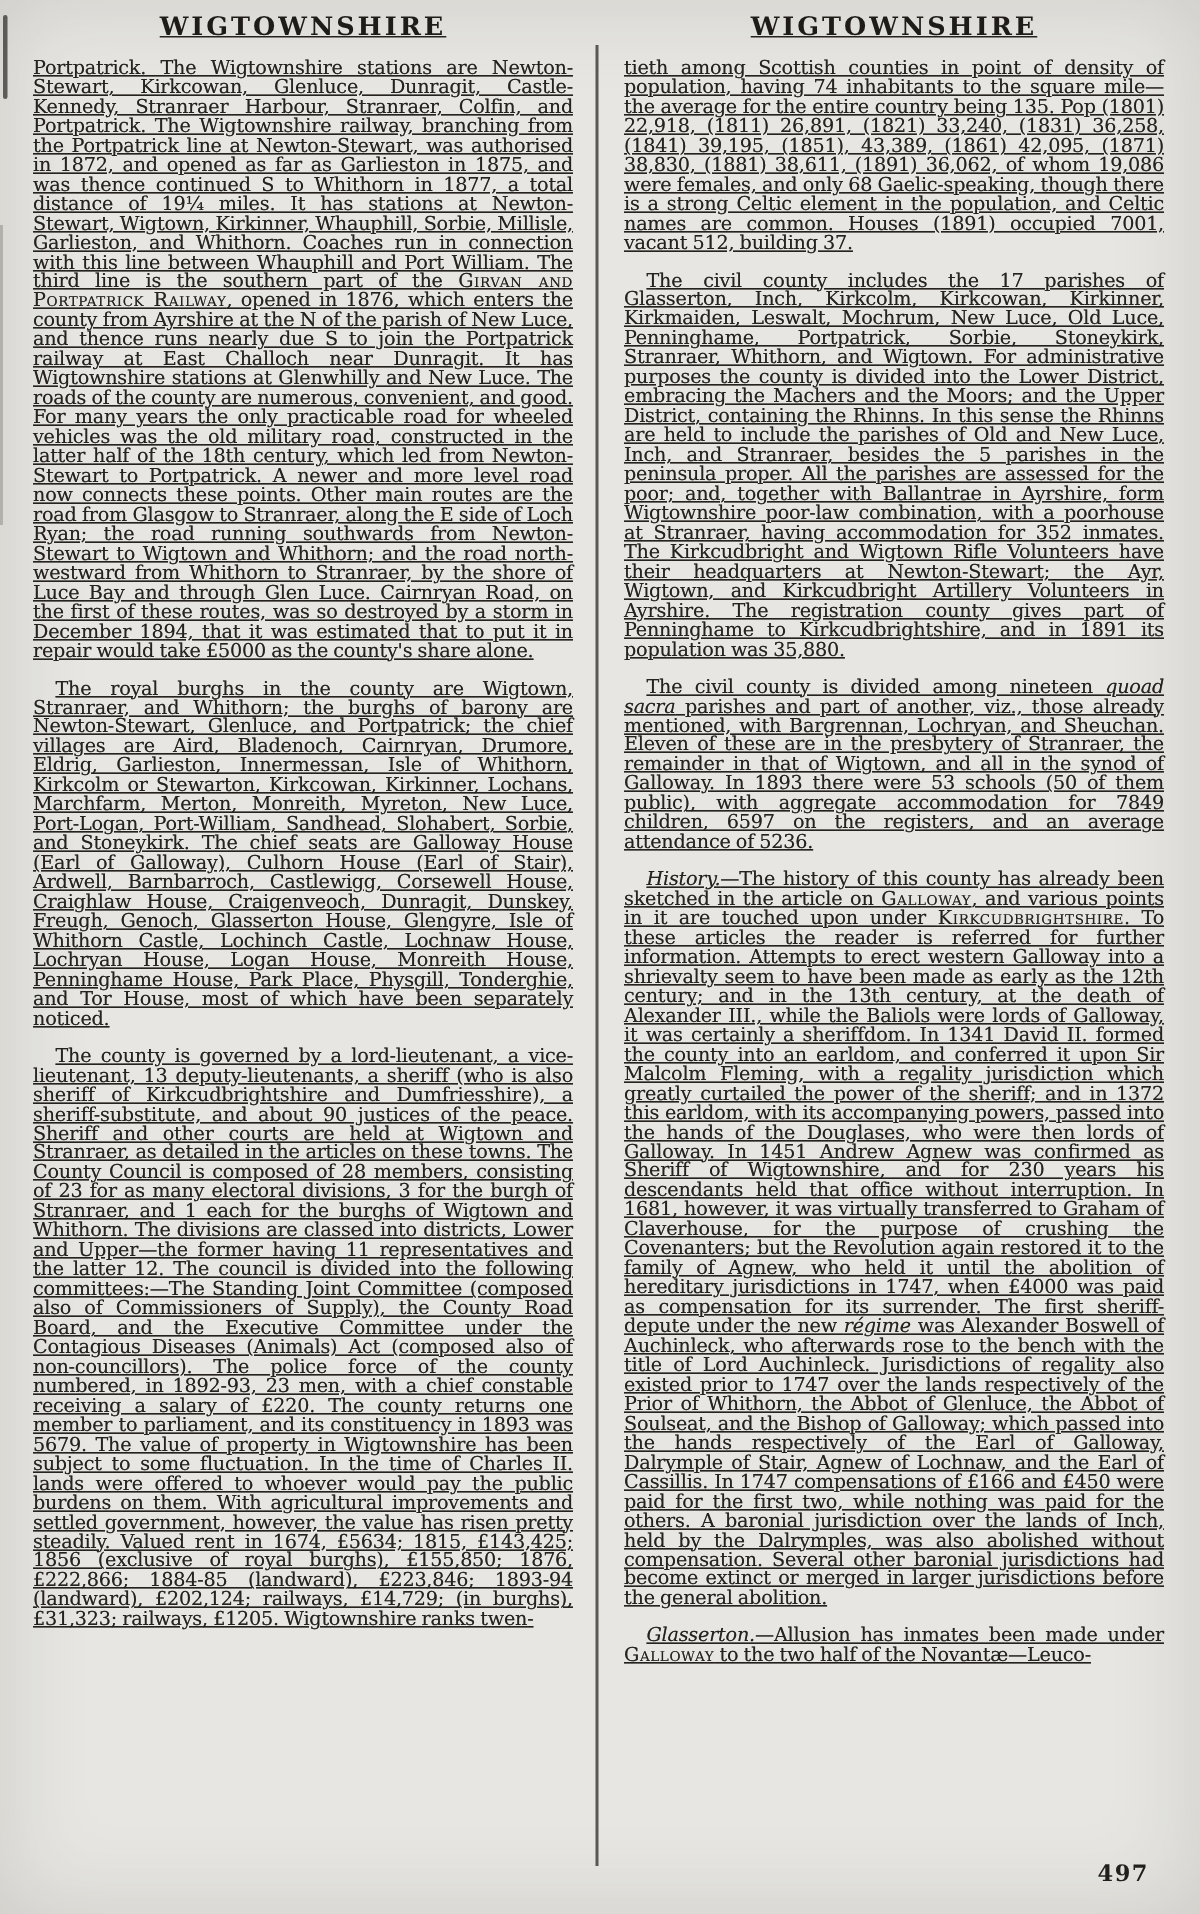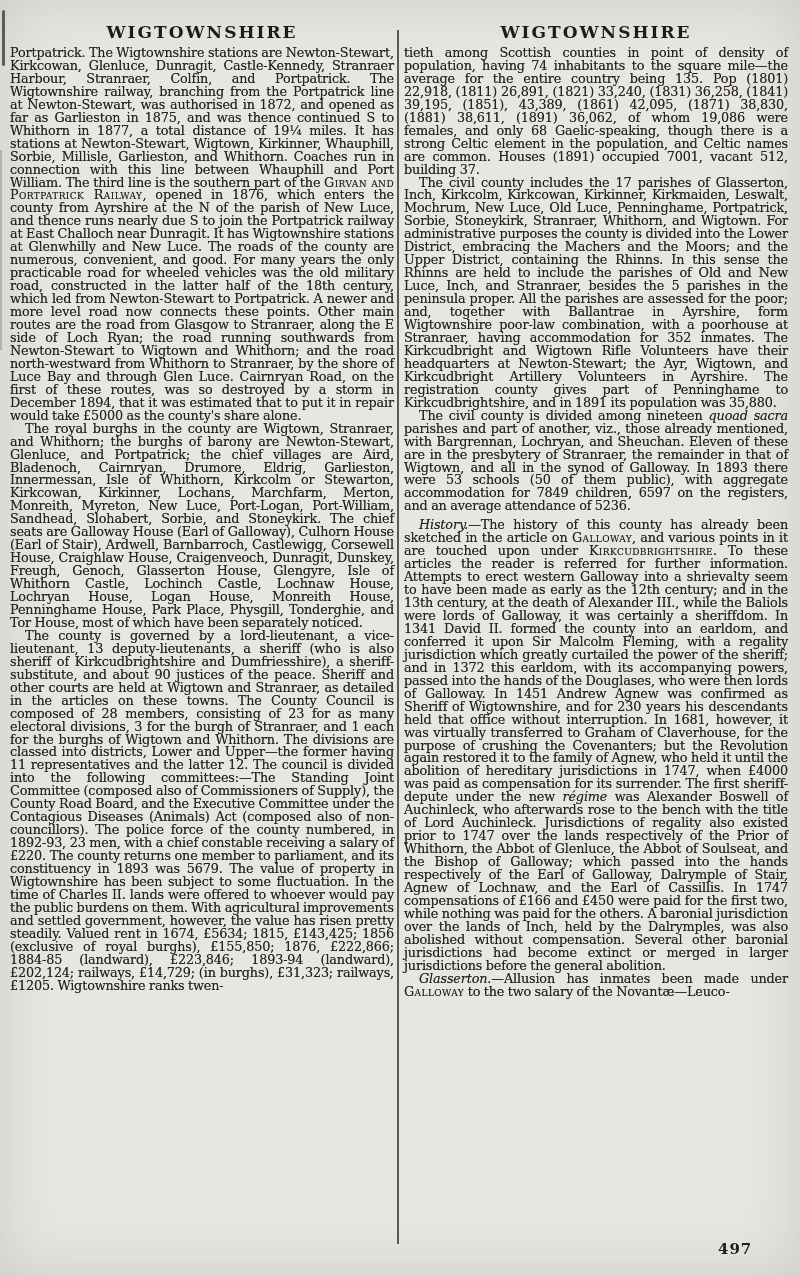--- a/index.html
+++ b/index.html
@@ -12,22 +12,23 @@
   .page{
     position:relative;
     width:800px;height:1276px;
     margin:0 auto;
     background:var(--paper);
     color:var(--ink);
     overflow:hidden;
     box-shadow:inset 0 0 60px rgba(90,85,75,.18);
   }
   .col{
-    position:absolute;top:20px;
+    position:absolute;top:6px;
     width:384px;
+    text-decoration:underline;
   }
   .col-left{left:10px;}
   .col-right{left:404px;}
   .running-head{
     margin:2px 0 5px 0;
     text-align:center;
     font-size:17px;
     font-weight:bold;
     letter-spacing:2px;
     color:#1f1c18;
@@ -35,21 +36,21 @@
   .body-text{
     text-align:justify;
     font-size:12.8px;
     line-height:12.95px;
     letter-spacing:-0.15px;
     word-spacing:-0.4px;
     hyphens:auto;
     -webkit-hyphens:auto;
     text-shadow:0 0 .35px rgba(30,27,22,.55);
   }
-  .body-text p{margin:0;}
+  .body-text p{margin:12px;}
   .body-text p.indent{text-indent:15px;}
   .body-text p.gap{margin-top:6px;}
   .sc{font-variant:small-caps;letter-spacing:.4px;}
   .i{font-style:italic;}
   .divider{
     position:absolute;
     left:397px;top:30px;
     width:2px;height:1214px;
     background:var(--divider);
     opacity:.85;
@@ -66,21 +67,21 @@
     position:absolute;
     left:0;top:150px;
     width:2px;height:200px;
     background:#55524d;
     opacity:.3;
   }
   .page-number{
     position:absolute;
     left:718px;top:1240px;
     width:48px;
-    text-align:left;
+    text-align:right;
     font-size:15px;
     font-weight:bold;
     letter-spacing:1px;
     color:#221f1b;
   }
 </style>
 </head>
 <body>
 
 <div class="page">
@@ -99,19 +100,19 @@
 
   <div class="divider"></div>
 
   <div class="col col-right">
     <h2 class="running-head">WIGTOWNSHIRE</h2>
     <div class="body-text">
         <p class=""><span>tieth among Scottish counties in point of density of population, having 74 inhabitants to the square mile—the average for the entire country being 135. Pop (1801) 22,918, (1811) 26,891, (1821) 33,240, (1831) 36,258, (1841) 39,195, (1851), 43,389, (1861) 42,095, (1871) 38,830, (1881) 38,611, (1891) 36,062, of whom 19,086 were females, and only 68 Gaelic-speaking, though there is a strong Celtic element in the population, and Celtic names are common. Houses (1891) occupied 7001, vacant 512, building 37.</span></p>
         <p class="indent"><span>The civil county includes the 17 parishes of Glasserton, Inch, Kirkcolm, Kirkcowan, Kirkinner, Kirkmaiden, Leswalt, Mochrum, New Luce, Old Luce, Penninghame, Portpatrick, Sorbie, Stoneykirk, Stranraer, Whithorn, and Wigtown. For administrative purposes the county is divided into the Lower District, embracing the Machers and the Moors; and the Upper District, containing the Rhinns. In this sense the Rhinns are held to include the parishes of Old and New Luce, Inch, and Stranraer, besides the 5 parishes in the peninsula proper. All the parishes are assessed for the poor; and, together with Ballantrae in Ayrshire, form Wigtownshire poor-law combination, with a poorhouse at Stranraer, having accommodation for 352 inmates. The Kirkcudbright and Wigtown Rifle Volunteers have their headquarters at Newton-Stewart; the Ayr, Wigtown, and Kirkcudbright Artillery Volunteers in Ayrshire. The registration county gives part of Penninghame to Kirkcudbrightshire, and in 1891 its population was 35,880.</span></p>
         <p class="indent"><span>The civil county is divided among nineteen </span><span class="i">quoad sacra</span><span> parishes and part of another, viz., those already mentioned, with Bargrennan, Lochryan, and Sheuchan. Eleven of these are in the presbytery of Stranraer, the remainder in that of Wigtown, and all in the synod of Galloway. In 1893 there were 53 schools (50 of them public), with aggregate accommodation for 7849 children, 6597 on the registers, and an average attendance of 5236.</span></p>
         <p class="indent gap"><span class="i">History.</span><span>—The history of this county has already been sketched in the article on </span><span class="sc">Galloway</span><span>, and various points in it are touched upon under </span><span class="sc">Kirkcudbrightshire</span><span>. To these articles the reader is referred for further information. Attempts to erect western Galloway into a shrievalty seem to have been made as early as the 12th century; and in the 13th century, at the death of Alexander III., while the Baliols were lords of Galloway, it was certainly a sheriffdom. In 1341 David II. formed the county into an earldom, and conferred it upon Sir Malcolm Fleming, with a regality jurisdiction which greatly curtailed the power of the sheriff; and in 1372 this earldom, with its accompanying powers, passed into the hands of the Douglases, who were then lords of Galloway. In 1451 Andrew Agnew was confirmed as Sheriff of Wigtownshire, and for 230 years his descendants held that office without interruption. In 1681, however, it was virtually transferred to Graham of Claverhouse, for the purpose of crushing the Covenanters; but the Revolution again restored it to the family of Agnew, who held it until the abolition of hereditary jurisdictions in 1747, when £4000 was paid as compensation for its surrender. The first sheriff-depute under the new </span><span class="i">régime</span><span> was Alexander Boswell of Auchinleck, who afterwards rose to the bench with the title of Lord Auchinleck. Jurisdictions of regality also existed prior to 1747 over the lands respectively of the Prior of Whithorn, the Abbot of Glenluce, the Abbot of Soulseat, and the Bishop of Galloway; which passed into the hands respectively of the Earl of Galloway, Dalrymple of Stair, Agnew of Lochnaw, and the Earl of Cassillis. In 1747 compensations of £166 and £450 were paid for the first two, while nothing was paid for the others. A baronial jurisdiction over the lands of Inch, held by the Dalrymples, was also abolished without compensation. Several other baronial jurisdictions had become extinct or merged in larger jurisdictions before the general abolition.</span></p>
-        <p class="indent"><span class="i">Glasserton.</span><span>—Allusion has inmates been made under </span><span class="sc">Galloway</span><span> to the two salary of the Novantæ—Leuco-</span></p>
+        <p class="indent"><span class="i">Glasserton.</span><span>—Allusion has inmates been made under </span><span class="sc">Galloway</span><span> to the two half of the Novantæ—Leuco-</span></p>
       </div>
   </div>
 
   <div class="page-number">497</div>
 
 </div>
 
 </body></html>

